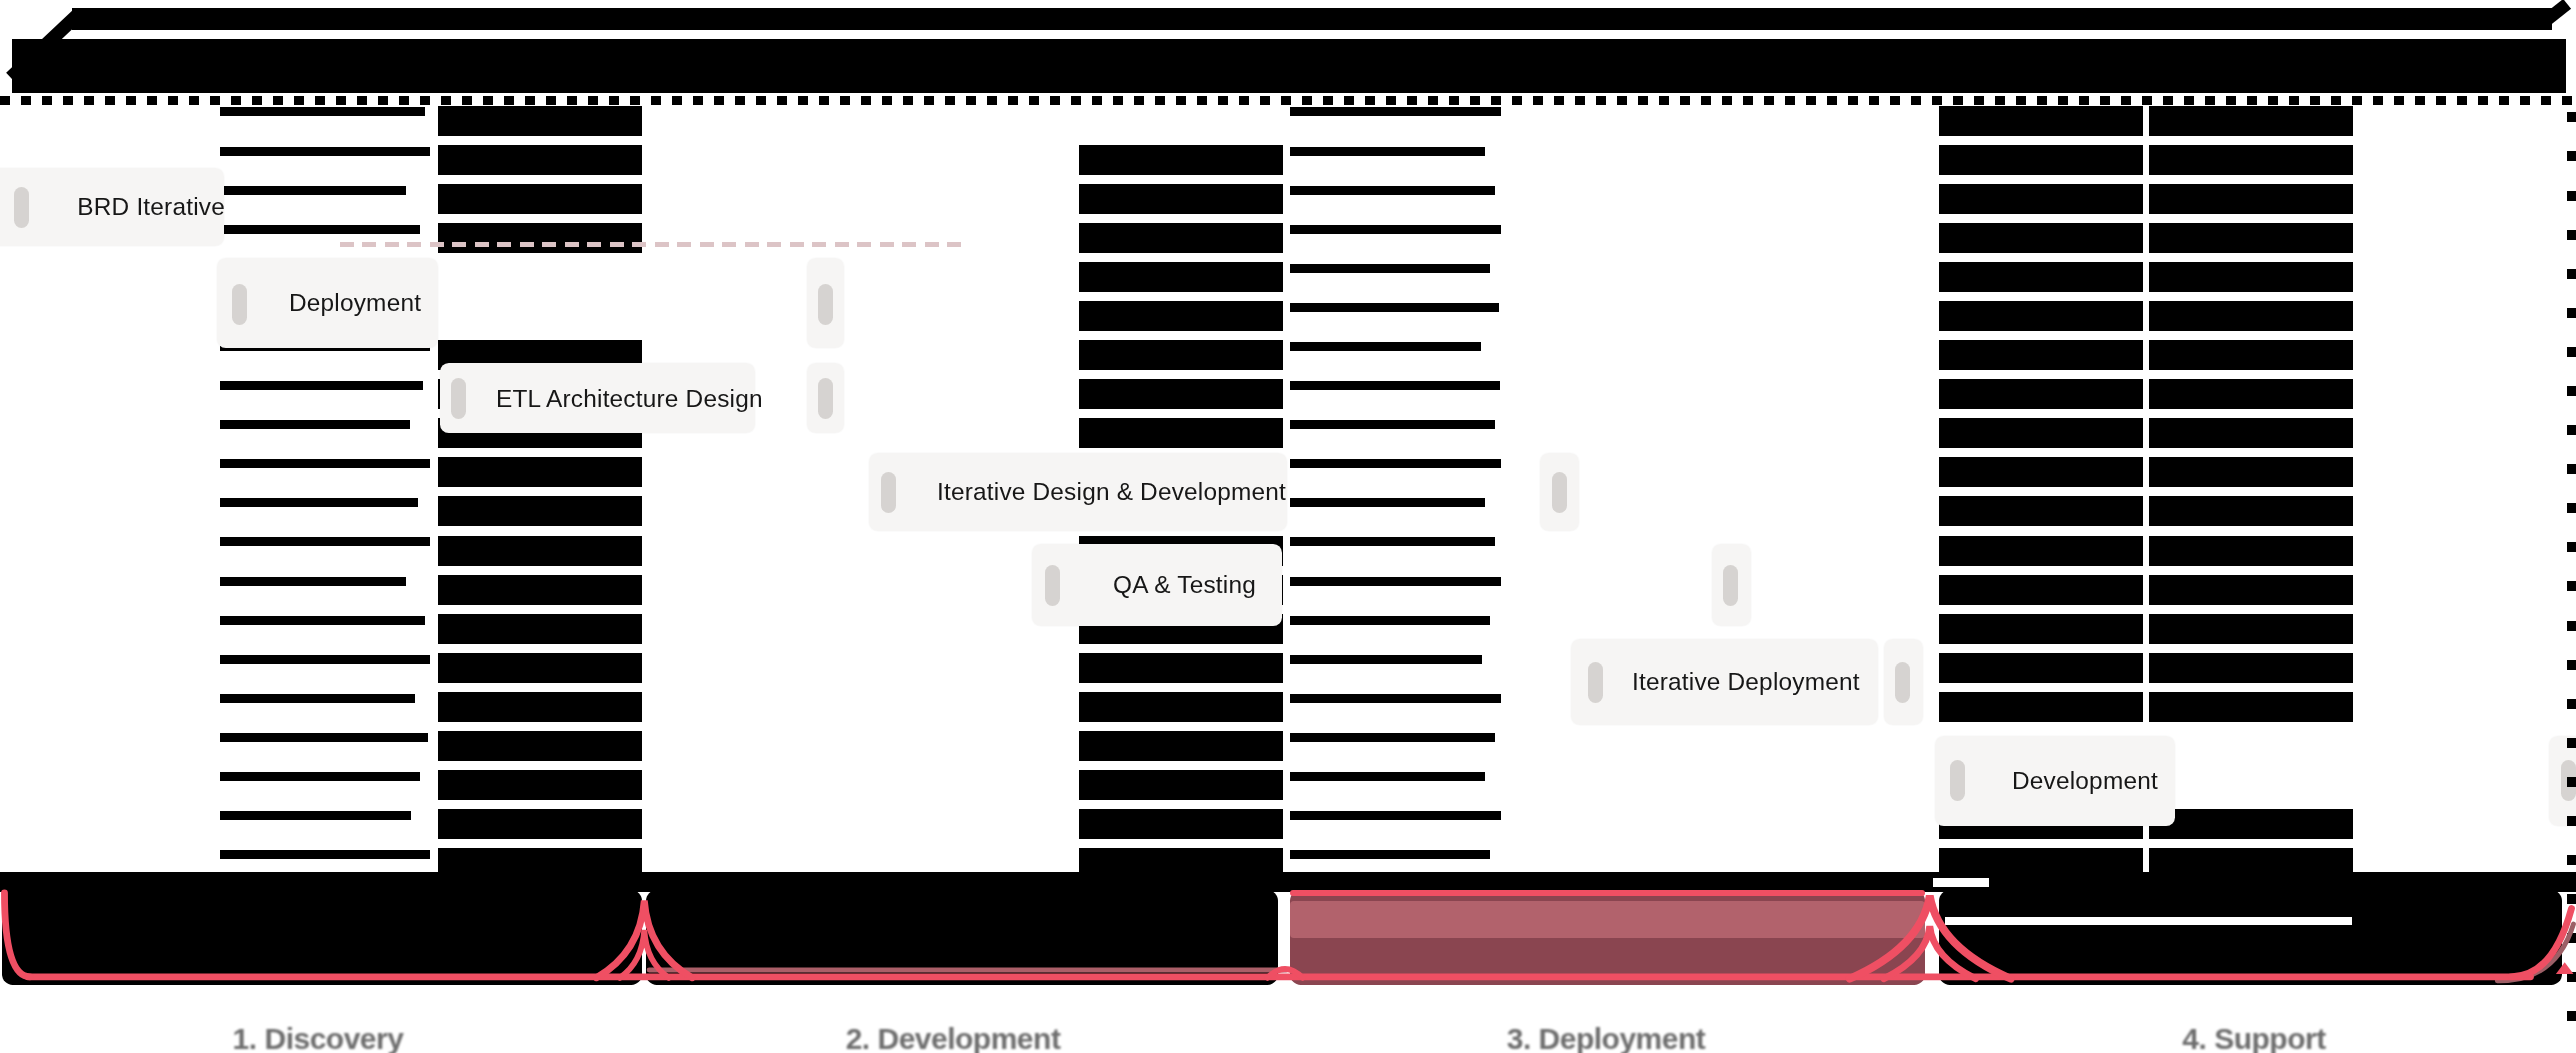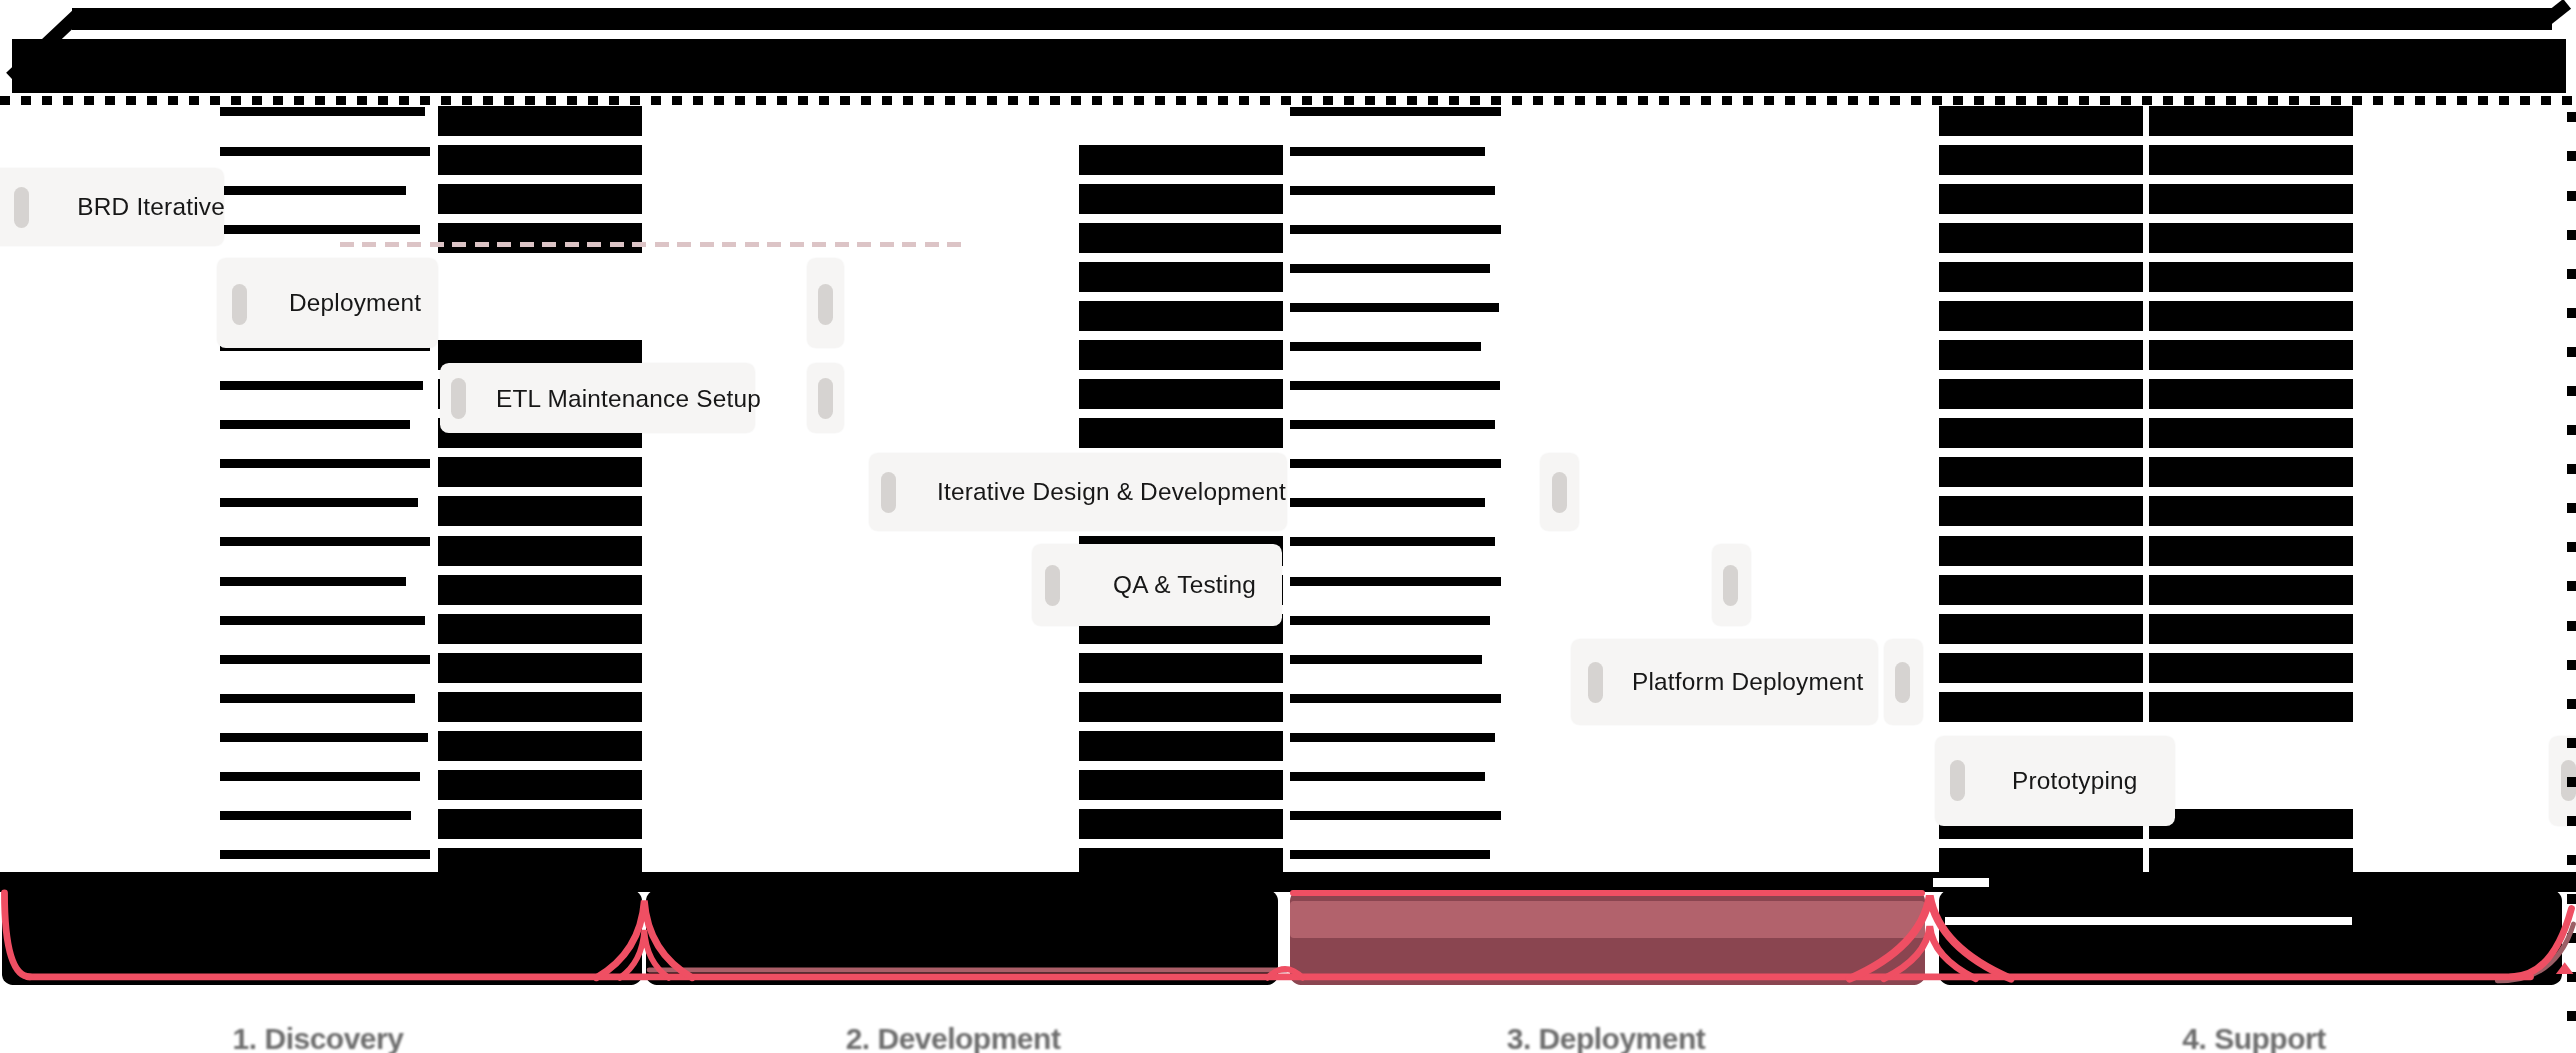--- a/index.html
+++ b/index.html
@@ -163,21 +163,21 @@
       <div class="task-card" style="left: -11.7px; top: 168px; width: 236px; height: 78px;">
         <div class="pill" style="left: 25.4px; top: 18.6px;"></div>
         <span class="card-label" style="left: 89px; top: 27px;">BRD Iterative</span>
       </div>
       <div class="task-card" style="left: 217px; top: 258px; width: 221px; height: 90px;">
         <div class="pill" style="left: 14.7px; top: 26px;"></div>
         <span class="card-label" style="left: 72px; top: 33px;">Deployment</span>
       </div>
       <div class="task-card" style="left: 440px; top: 363px; width: 315px; height: 70px;">
         <div class="pill" style="left: 10.7px; top: 14.7px;"></div>
-        <span class="card-label" style="left: 56px; top: 23.5px;">ETL Maintenance Setup</span>
+        <span class="card-label" style="left: 56px; top: 23.5px;">ETL Architecture Design</span>
       </div>
       <div class="task-card" style="left: 807px; top: 258px; width: 37px; height: 90px;">
         <div class="pill" style="left: 10.7px; top: 26px;"></div>
       </div>
       <div class="task-card" style="left: 807px; top: 363px; width: 37px; height: 70px;">
         <div class="pill" style="left: 10.7px; top: 14.7px;"></div>
       </div>
       <div class="task-card" style="left: 869px; top: 453px; width: 418px; height: 78px;">
         <div class="pill" style="left: 11.7px; top: 18.6px;"></div>
         <span class="card-label" style="left: 68px; top: 27px;">Iterative Design &amp; Development</span>
@@ -187,28 +187,28 @@
       </div>
       <div class="task-card" style="left: 1032px; top: 544px; width: 250px; height: 82px;">
         <div class="pill" style="left: 12.7px; top: 20.5px;"></div>
         <span class="card-label" style="left: 81px; top: 29px;">QA &amp; Testing</span>
       </div>
       <div class="task-card" style="left: 1712px; top: 544px; width: 39px; height: 82px;">
         <div class="pill" style="left: 10.7px; top: 20.5px;"></div>
       </div>
       <div class="task-card" style="left: 1571px; top: 639px; width: 307px; height: 86px;">
         <div class="pill" style="left: 16.6px; top: 22.5px;"></div>
-        <span class="card-label" style="left: 61px; top: 31px;">Platform Deployment</span>
+        <span class="card-label" style="left: 61px; top: 31px;">Iterative Deployment</span>
       </div>
       <div class="task-card" style="left: 1884px; top: 639px; width: 39px; height: 86px;">
         <div class="pill" style="left: 10.7px; top: 22.5px;"></div>
       </div>
       <div class="task-card" style="left: 1935px; top: 736px; width: 240px; height: 90px;">
         <div class="pill" style="left: 14.7px; top: 24.4px;"></div>
-        <span class="card-label" style="left: 77px; top: 33px;">Prototyping</span>
+        <span class="card-label" style="left: 77px; top: 33px;">Development</span>
       </div>
       <div class="task-card" style="left: 2549px; top: 736px; width: 39px; height: 90px;">
         <div class="pill" style="left: 11.7px; top: 24.4px;"></div>
       </div>
     </div>
 
   <div id="ticks">
       <div class="edge-tick" style="top: 112px;"></div>
       <div class="edge-tick" style="top: 151px;"></div>
       <div class="edge-tick" style="top: 191px;"></div>

